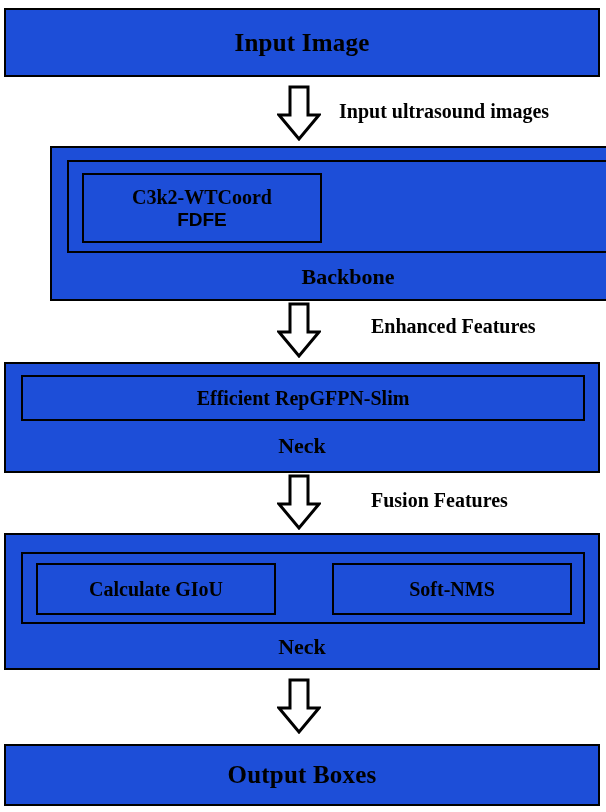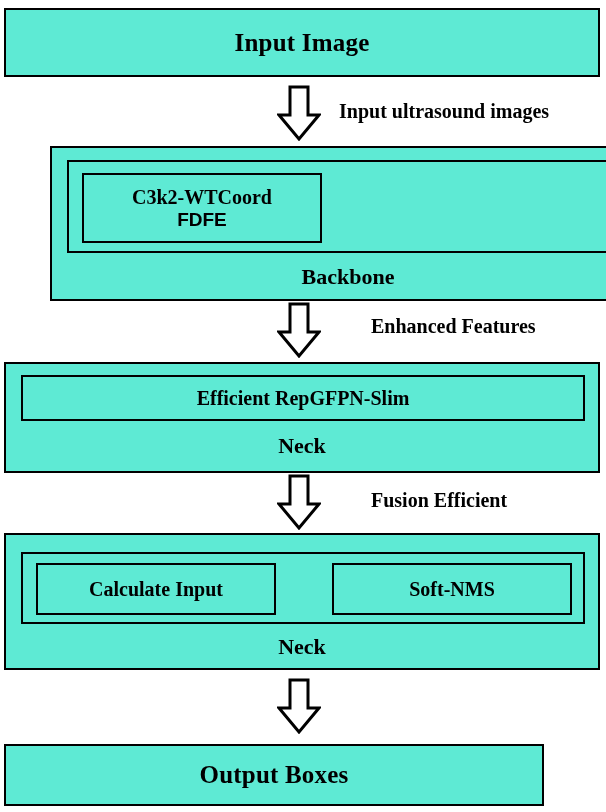--- a/index.html
+++ b/index.html
@@ -21,21 +21,21 @@
     left: 0;
     top: 0;
     width: 606px;
     height: 812px;
   }
 
   
   .box {
     position: absolute;
     box-sizing: border-box;
-    background: #5eead4;
+    background: #1d4ed8;
     border: 2px solid #000000;
   }
   .box-outer {
     border-width: 2px;
   }
   .box-inner {
     border-width: 2px;
   }
   .box-sub {
     border-width: 2px;
@@ -155,41 +155,41 @@
     </div>
 
     <div class="centered-text label-serif section-caption" style="top:70px;">Neck</div>
   </div>
 
   <div class="arrow" style="left:277px; top:474px; width:44px; height:56px;">
     <svg width="44" height="56" viewBox="0 0 44 56">
       <polygon points="13,2 31,2 31,30 42,30 22,54 2,30 13,30" fill="#ffffff" stroke="#000000" stroke-width="3" stroke-linejoin="miter"></polygon>
     </svg>
   </div>
-  <div class="arrow-label" style="left:371px; top:489px;">Fusion Efficient</div>
+  <div class="arrow-label" style="left:371px; top:489px;">Fusion Features</div>
 
   <div class="box box-outer" style="left:4px; top:533px; width:596px; height:137px;">
 
     <div class="box box-inner" style="left:15px; top:17px; width:564px; height:72px;">
 
       <div class="box box-sub box-center" style="left:13px; top:9px; width:240px; height:52px;">
-        <div class="label-serif module-single">Calculate Input</div>
+        <div class="label-serif module-single">Calculate GIoU</div>
       </div>
 
       <div class="box box-sub box-center" style="left:309px; top:9px; width:240px; height:52px;">
         <div class="label-serif module-single">Soft-NMS</div>
       </div>
     </div>
 
     <div class="centered-text label-serif section-caption" style="top:100px;">Neck</div>
   </div>
 
   <div class="arrow" style="left:277px; top:678px; width:44px; height:56px;">
     <svg width="44" height="56" viewBox="0 0 44 56">
       <polygon points="13,2 31,2 31,30 42,30 22,54 2,30 13,30" fill="#ffffff" stroke="#000000" stroke-width="3" stroke-linejoin="miter"></polygon>
     </svg>
   </div>
 
-  <div class="box box-outer box-center" style="left:4px; top:744px; width:540px; height:62px;">
+  <div class="box box-outer box-center" style="left:4px; top:744px; width:596px; height:62px;">
     <div class="label-serif stage-title">Output Boxes</div>
   </div>
 
 </div>
 
 </body></html>

